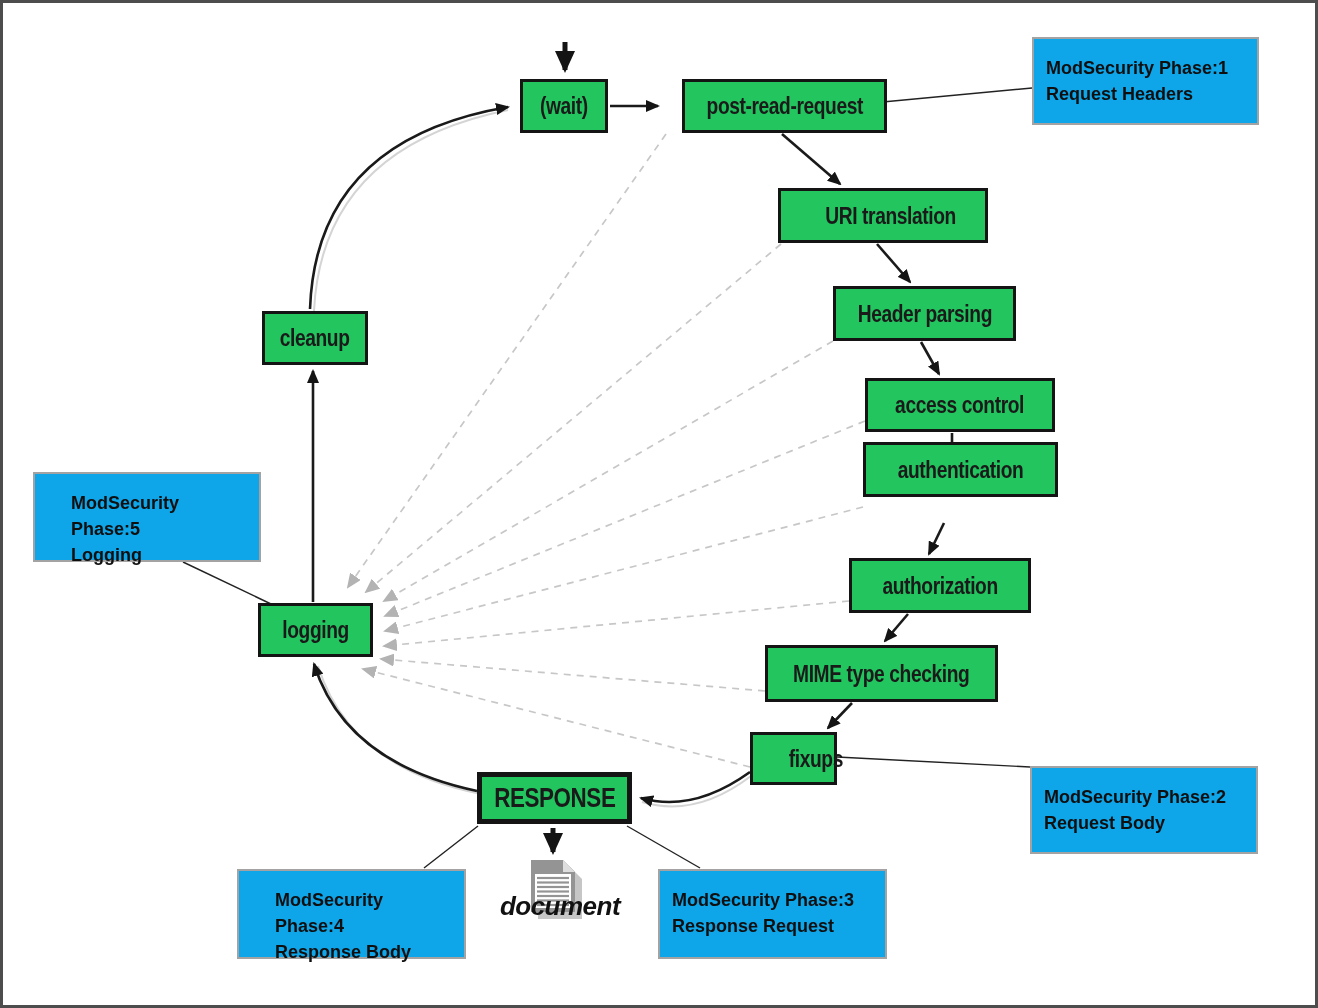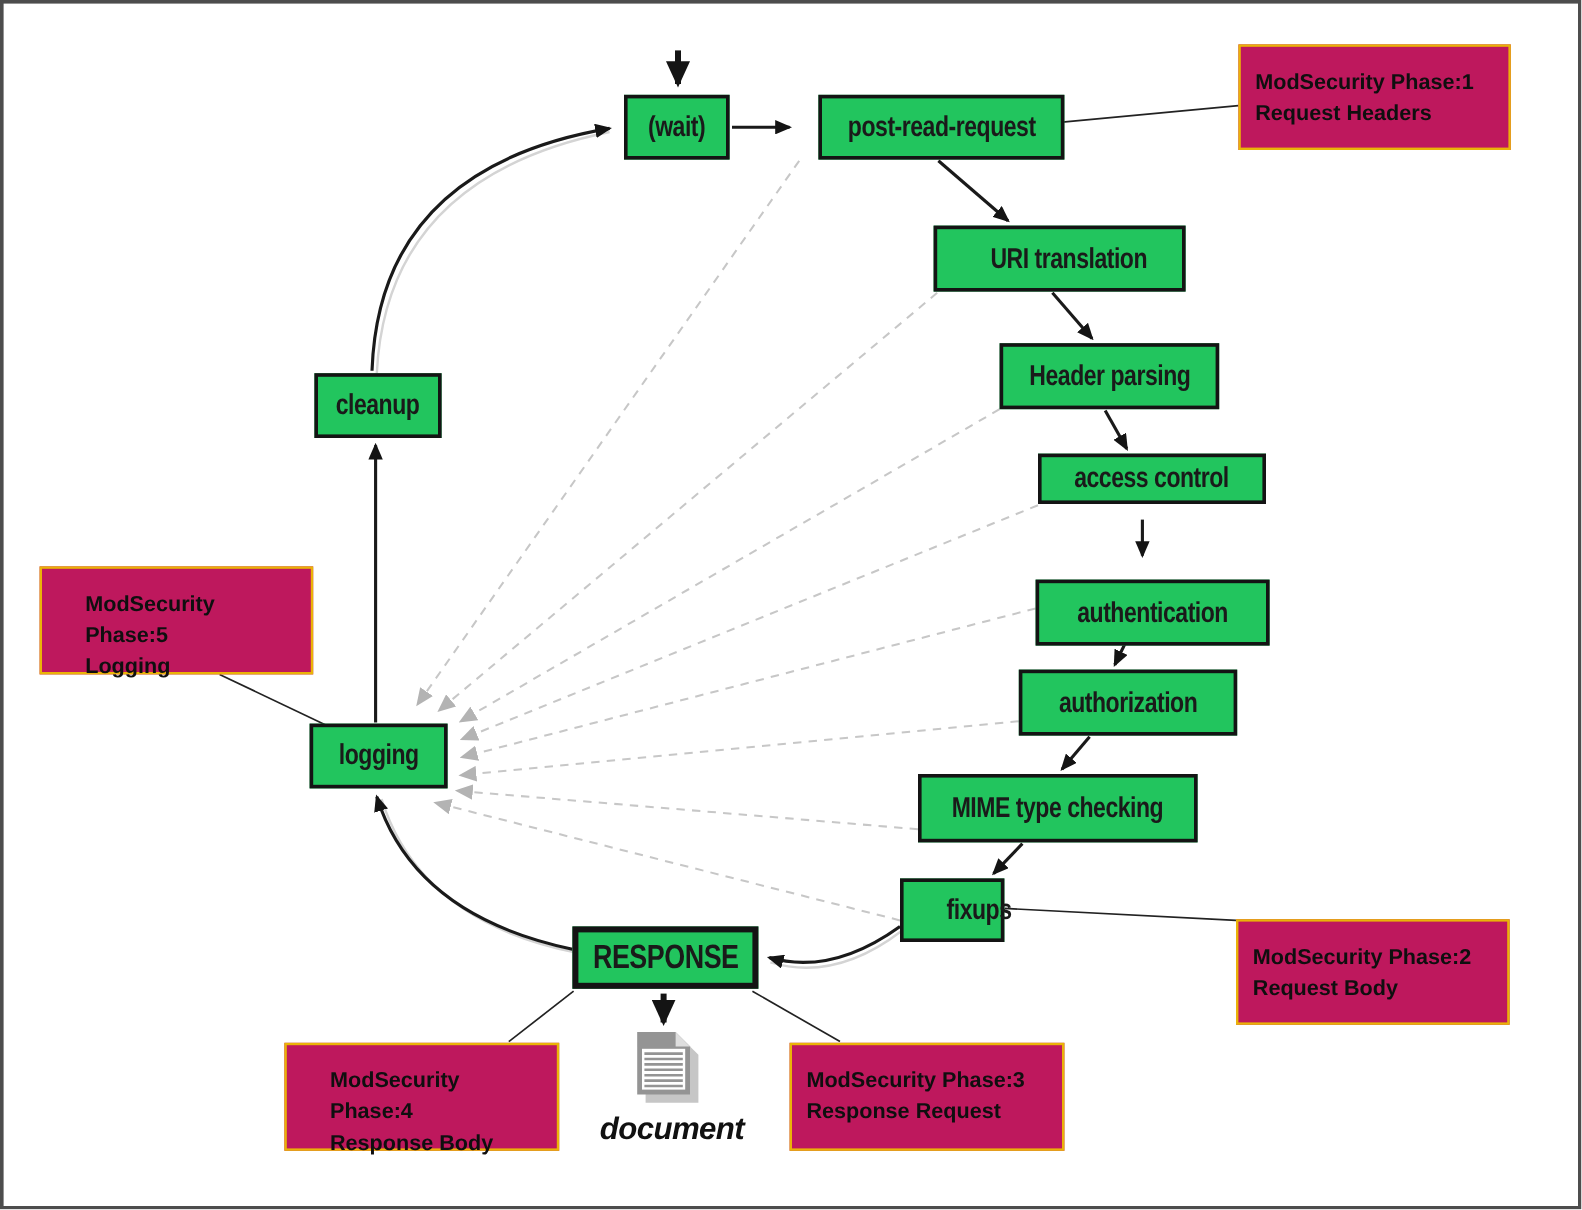--- a/index.html
+++ b/index.html
@@ -22,48 +22,48 @@
   }
   .node .nl {
     display:inline-block; white-space:nowrap;
     font-weight:bold; font-size:24px; color:#1a1a1a;
     letter-spacing:-0.5px; transform:scaleX(0.8);
   }
   #n-wait     { left:520px; top:79px;  width:88px;  height:54px; }
   #n-prr      { left:682px; top:79px;  width:205px; height:54px; }
   #n-uri      { left:778px; top:188px; width:210px; height:55px;padding-left:16px; }
   #n-header   { left:833px; top:286px; width:183px; height:55px; }
-  #n-access   { left:865px; top:378px; width:190px; height:42px;text-align:right; }
-  #n-authn    { left:863px; top:483px; width:195px; height:55px; }
+  #n-access   { left:865px; top:378px; width:190px; height:54px;text-align:right; }
+  #n-authn    { left:863px; top:442px; width:195px; height:55px; }
   #n-authz    { left:849px; top:558px; width:182px; height:55px; }
   #n-mime     { left:765px; top:645px; width:233px; height:57px; }
   #n-fixups   { left:750px; top:732px; width:87px;  height:53px;padding-left:44px; }
   #n-response { left:477px; top:772px; width:155px; height:52px; border-width:5px; }
   #n-response .nl { font-size:28px; }
   #n-logging  { left:258px; top:603px; width:115px; height:54px; }
   #n-cleanup  { left:262px; top:311px; width:106px; height:54px; }
 
   
   .ann {
     position:absolute; z-index:2; box-sizing:border-box;
-    background:#be185d; border:2px solid #eab308;
+    background:#0ea5e9; border:2px solid #a3a3a3;
     padding:16px 12px 0 12px;
     font-weight:bold; font-size:18px; line-height:1.45; color:#0f0f0f;
   }
   .ann.right { text-align:left;padding-left:36px; }
   #a-phase1 { left:1032px; top:37px;  width:227px; height:88px; }
   #a-phase2 { left:1030px; top:727px; width:228px; height:88px;margin-top:39px; }
   #a-phase5 { left:33px;   top:472px; width:228px; height:90px; }
   #a-phase4 { left:237px;  top:869px; width:229px; height:90px; }
   #a-phase3 { left:658px;  top:869px; width:229px; height:90px; }
 
   
   #doc-icon { position:absolute; left:522px; top:855px; z-index:2; }
   #doc-label {
-    position:absolute; left:495px; top:925px; width:130px; z-index:2;
+    position:absolute; left:495px; top:891px; width:130px; z-index:2;
     text-align:center; font-weight:bold; font-style:italic;
     font-size:26px; color:#111; letter-spacing:-0.5px;
   }
 </style>
 </head>
 <body>
 
 <div id="canvas">
   <div class="frame"></div>
 

